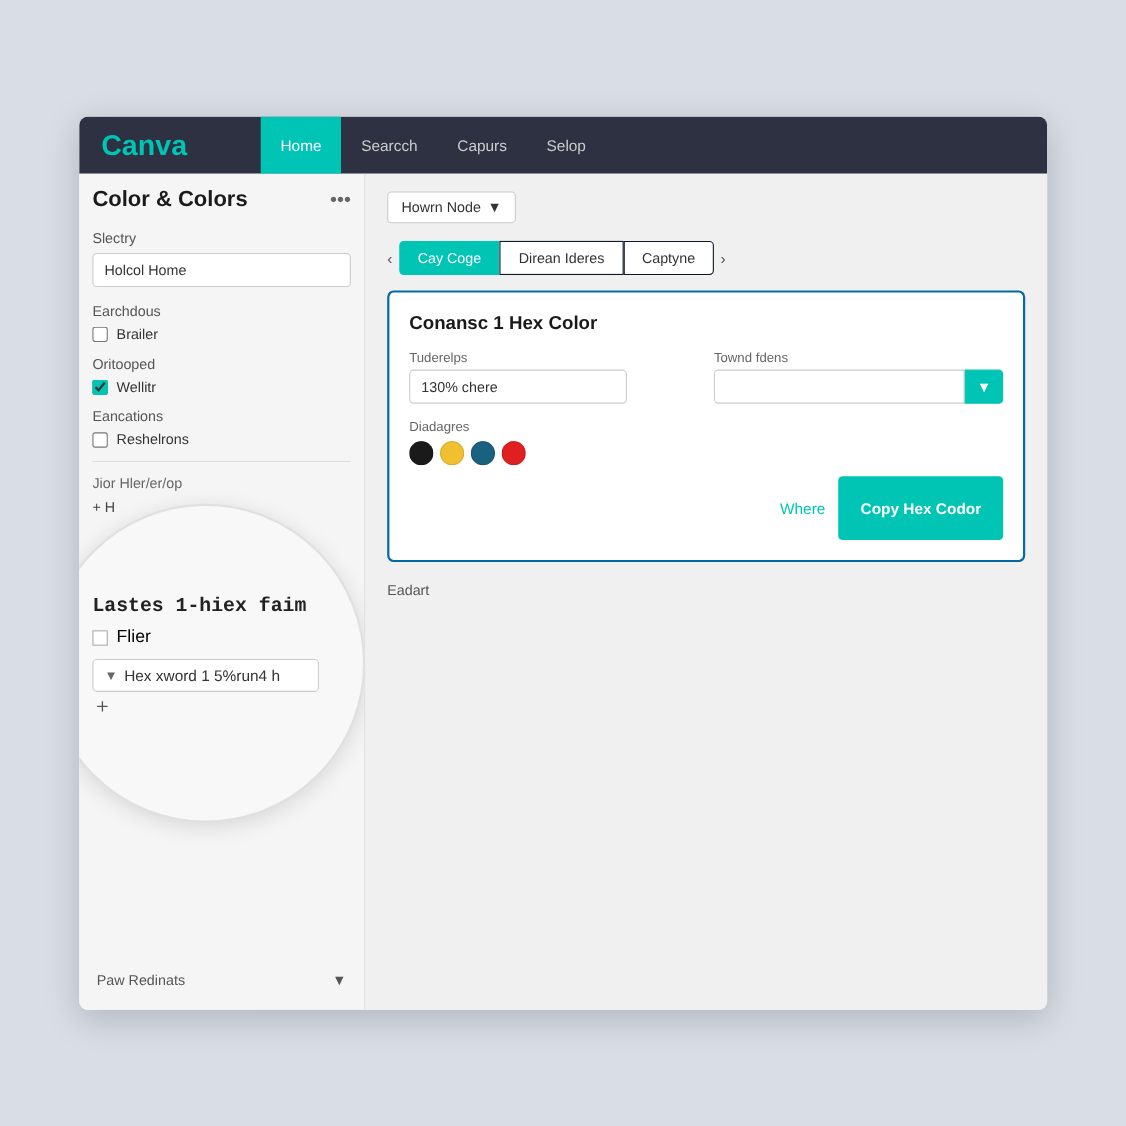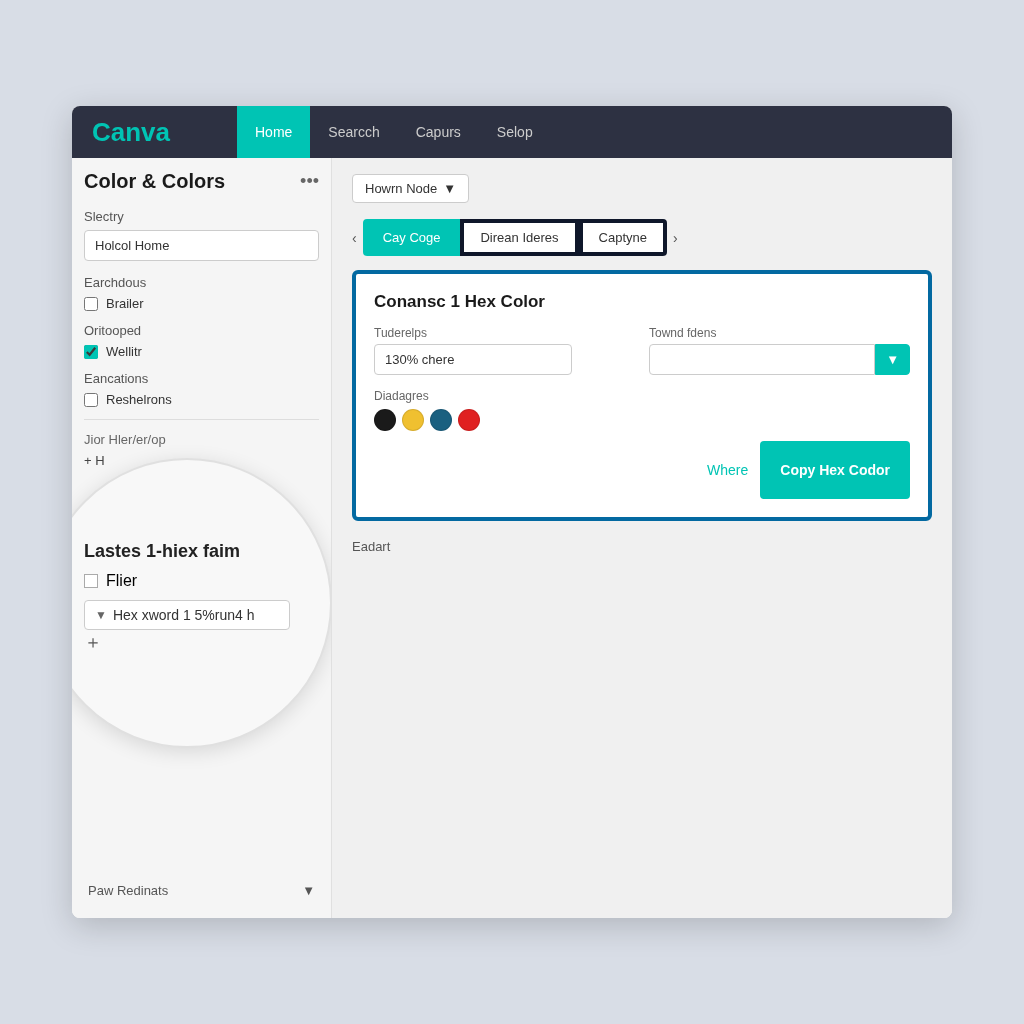--- a/index.html
+++ b/index.html
@@ -174,20 +174,21 @@
     }
     .magnified-item {
       font-size: 15px;
       color: #333;
       margin-bottom: 10px;
     }
     .magnified-item.large {
       font-size: 18px;
       font-weight: 600;
       color: #222;
+      font-family: Liberation Mono, monospace;
     }
     .magnified-checkbox-row {
       display: flex;
       align-items: center;
       gap: 8px;
       margin-bottom: 10px;
     }
     .magnified-checkbox {
       width: 14px;
       height: 14px;
@@ -266,42 +267,42 @@
     }
     .tab-chevron {
       font-size: 14px;
       color: #555;
       margin-right: 6px;
       cursor: pointer;
     }
     .tab-btn {
       padding: 7px 16px;
       font-size: 13px;
-      border: 4px solid #0f172a;
+      border: 1px solid #0f172a;
       background: #fff;
       cursor: pointer;
       color: #333;
     }
     .tab-btn.active {
       background: #00c4b4;
       color: #fff;
       border-color: #00c4b4;
     }
     .tab-btn:first-of-type { border-radius: 4px 0 0 4px; }
     .tab-btn:last-of-type { border-radius: 0 4px 4px 0; }
     .tab-end-chevron {
       font-size: 14px;
       color: #555;
       margin-left: 6px;
       cursor: pointer;
     }
 
     .card {
       background: #fff;
-      border: 4px solid #0369a1;
+      border: 2px solid #0369a1;
       border-radius: 6px;
       padding: 18px;
       margin-bottom: 14px;
     }
     .card-title {
       font-size: 17px;
       font-weight: 700;
       color: #1a1a1a;
       margin-bottom: 14px;
     }

